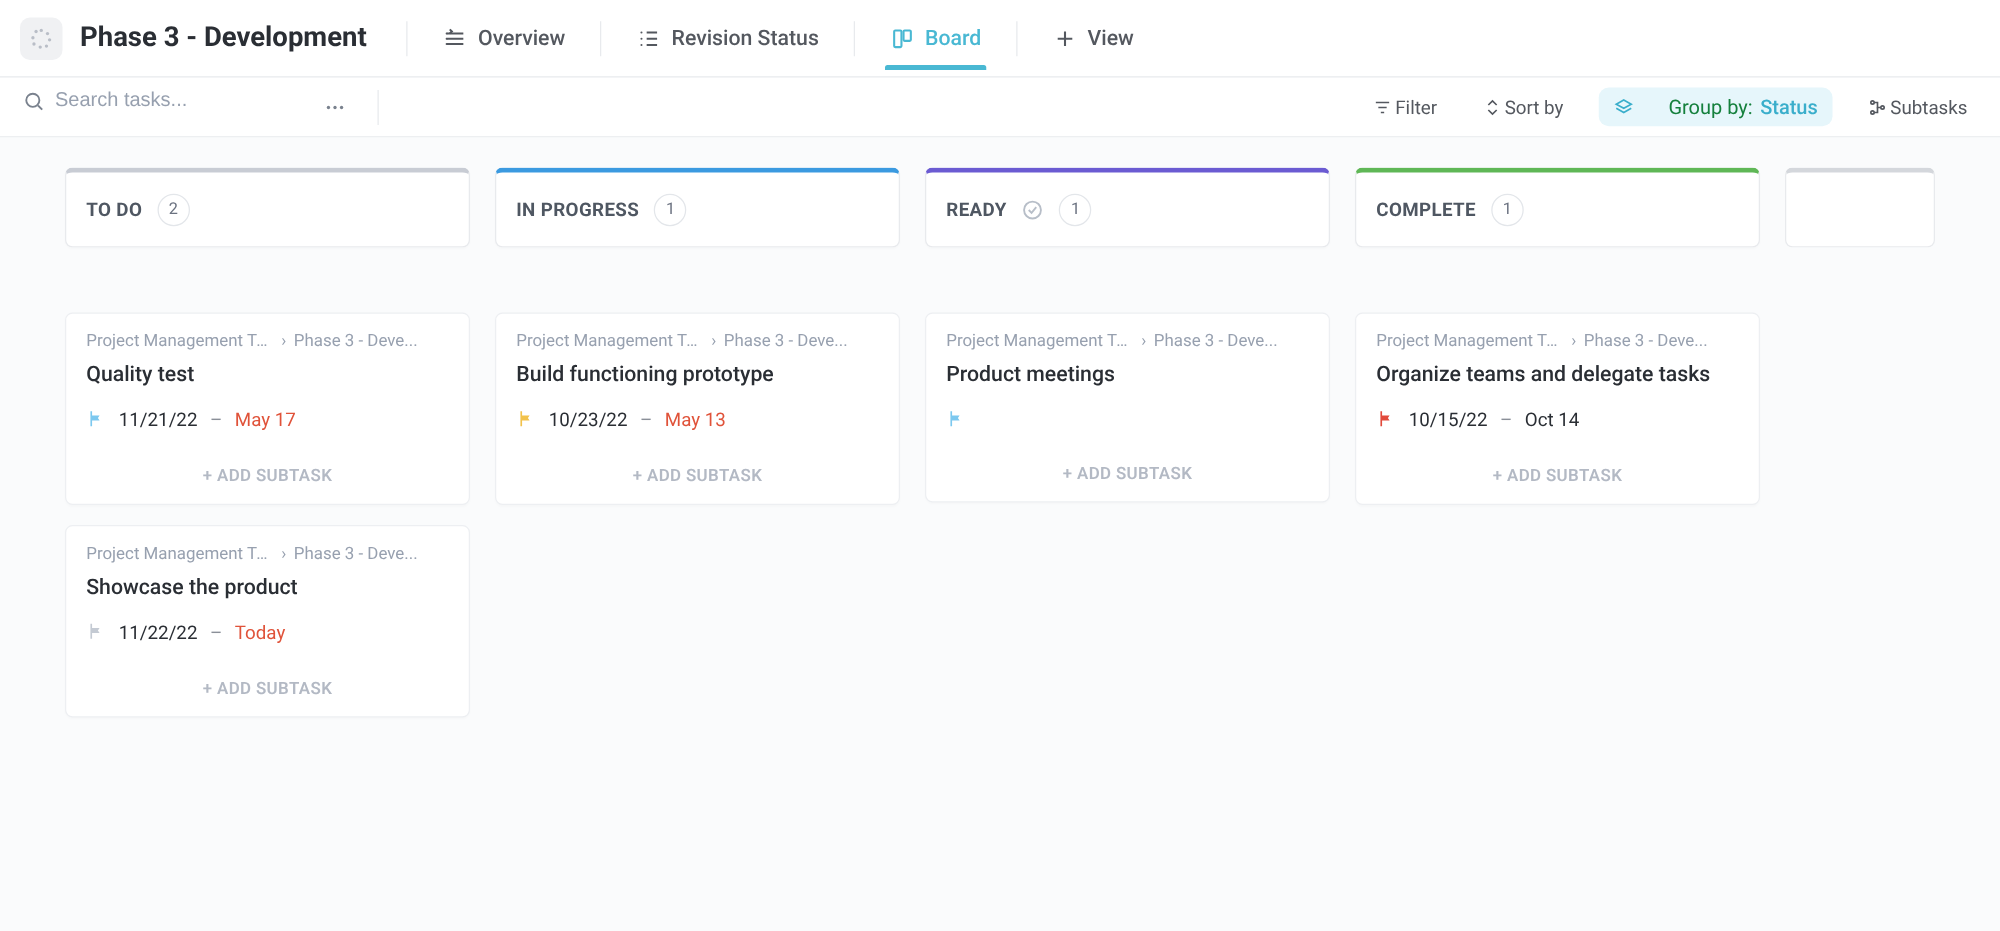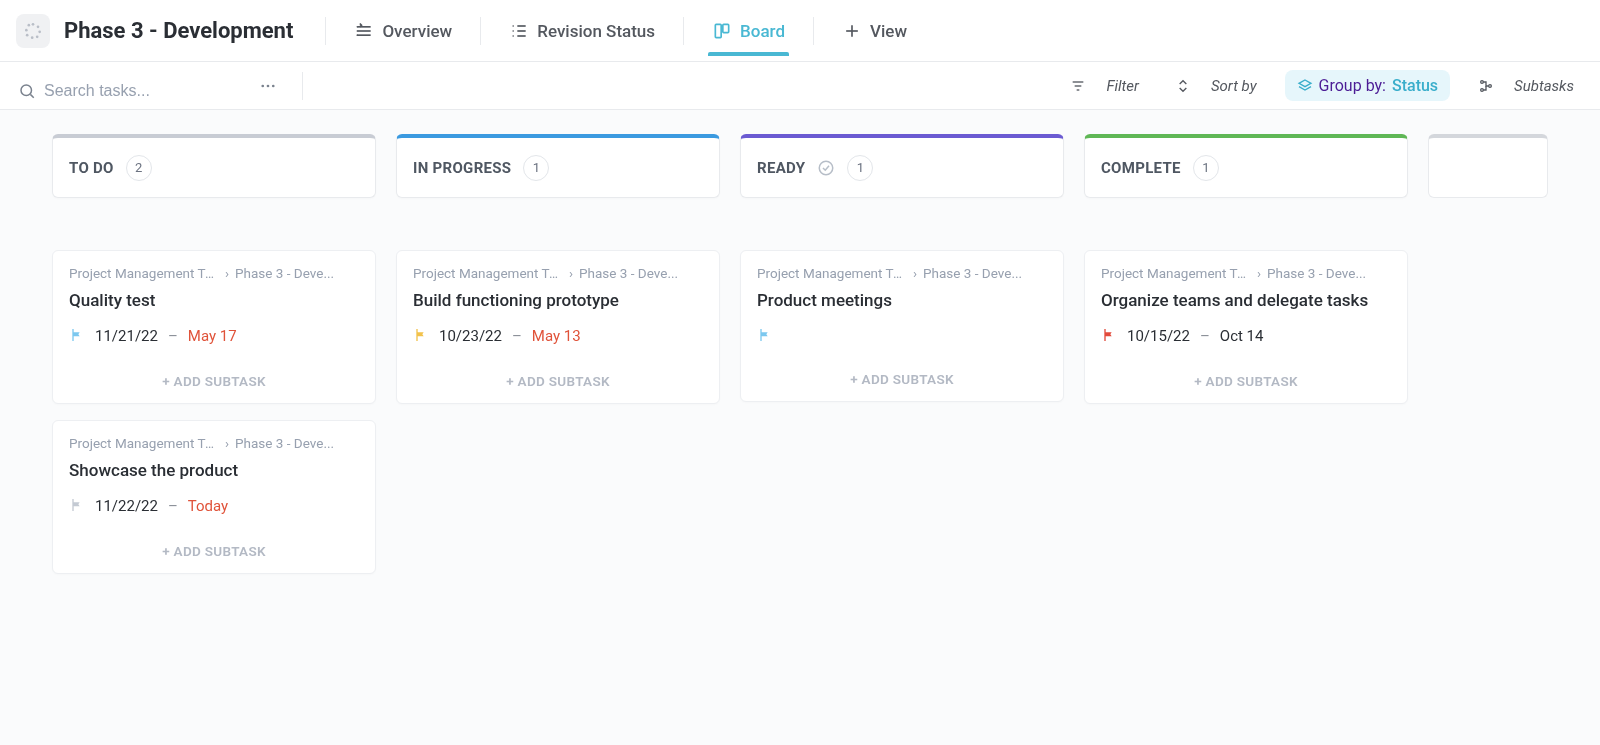--- a/index.html
+++ b/index.html
@@ -43,35 +43,35 @@
     content:""; position:absolute; left:10px; right:10px; bottom:-1px;
     height:4px; background:#49b8d3; border-radius:2px 2px 0 0;
   }
   .tab svg{ width:20px;height:20px; }
 
   
   .toolbar {
     display:flex; align-items:center; justify-content:space-between;
     height:48px; padding:0 18px; border-bottom:1px solid #e8eaed;
   }
-  .toolbar-left{ display:flex; align-items:flex-end; gap:10px; }
+  .toolbar-left{ display:flex; align-items:flex-start; gap:10px; }
   .search-wrap{ display:flex; align-items:center; gap:8px; color:#97a0af; }
   .search-input{
     border:none; outline:none; font-size:16px; width:200px; color:#2a2e34;
   }
   .search-input::placeholder{ color:#97a0af; }
   .more-dots{ width:28px;height:28px; display:flex;align-items:center;justify-content:center; color:#7a828e; cursor:pointer; }
   .toolbar-left .vsep{ margin:0 4px 0 10px; }
 
   .toolbar-right{ display:flex; align-items:center; gap:20px; }
-  .tbtn{ display:flex; align-items:center; gap:20px; font-size:15px; color:#54585f; cursor:pointer; padding:6px 8px; border-radius:6px;font-style:italic;}
+  .tbtn{ display:flex; align-items:center; gap:2px; font-size:15px; color:#54585f; cursor:pointer; padding:6px 8px; border-radius:6px;}
   .tbtn svg{ width:16px;height:16px; }
   .group-pill{ background:#e6f6fb; color:#3aaecb; padding:6px 12px; border-radius:8px; display:flex;align-items:center;gap:6px;}
   .group-pill .field{ color:#3aaecb; font-weight:500;}
-  .group-pill .label{ color:#4c1d95; }
+  .group-pill .label{ color:#15803d;margin-left:22px; }
 
   
   .board {
     display:flex; gap:20px;
     padding:24px 11px 0 52px;
     background:#fafbfc;
     height: calc(745px - 62px - 48px);
     overflow-x:auto;
   }
   .column{ width:324px; flex:0 0 324px; }

